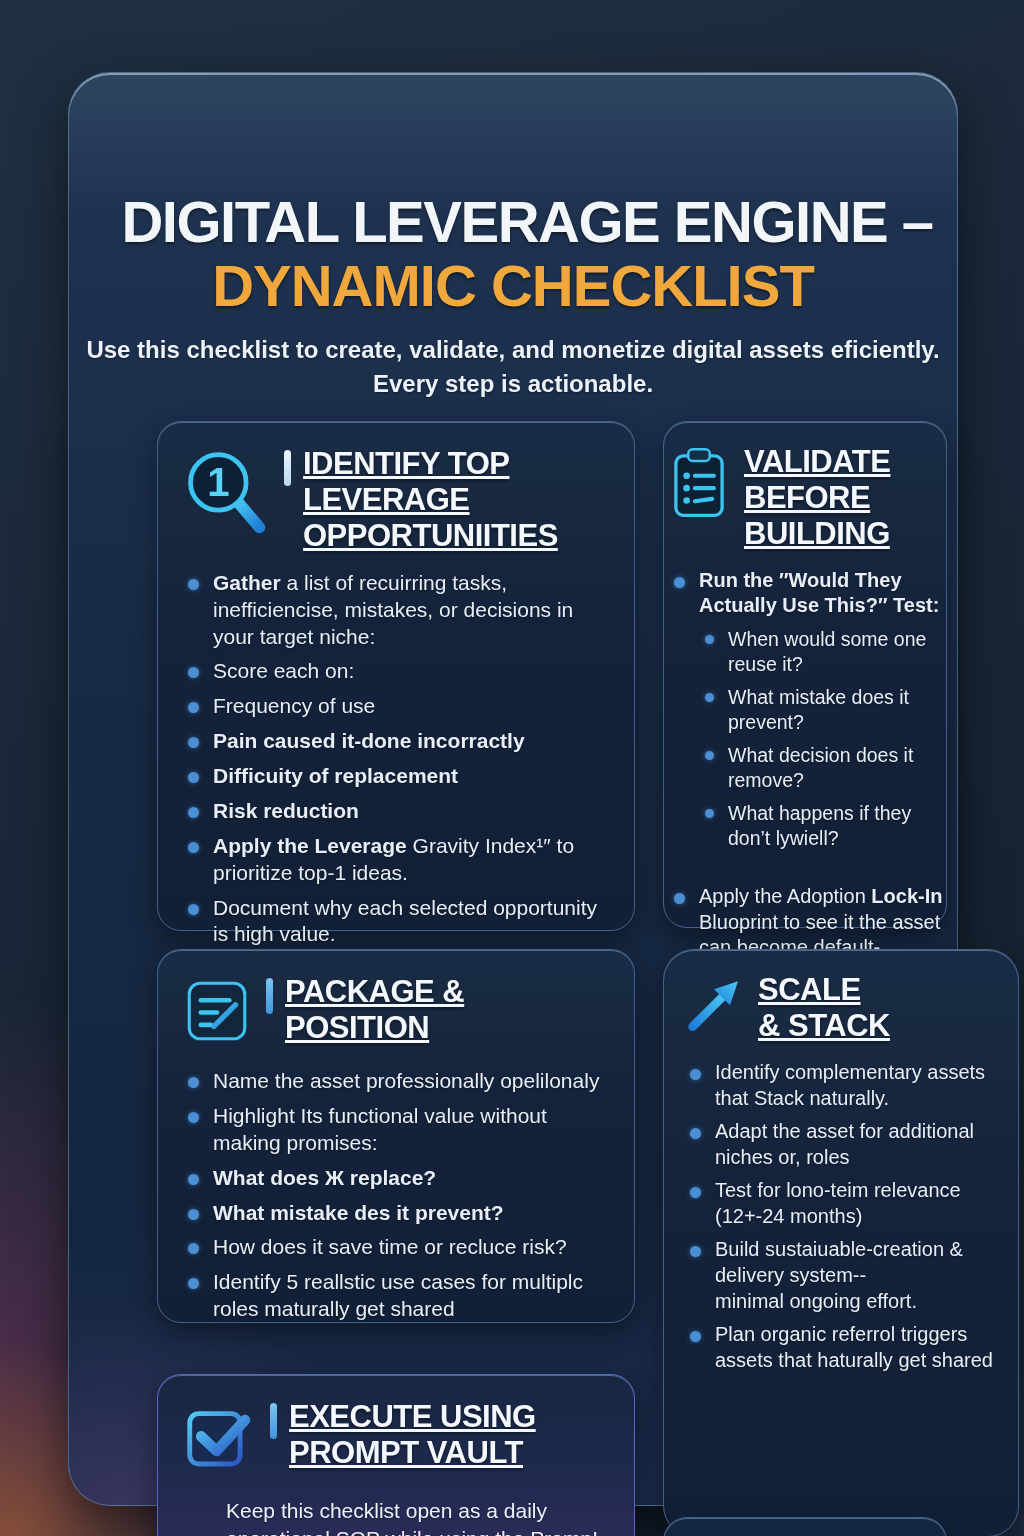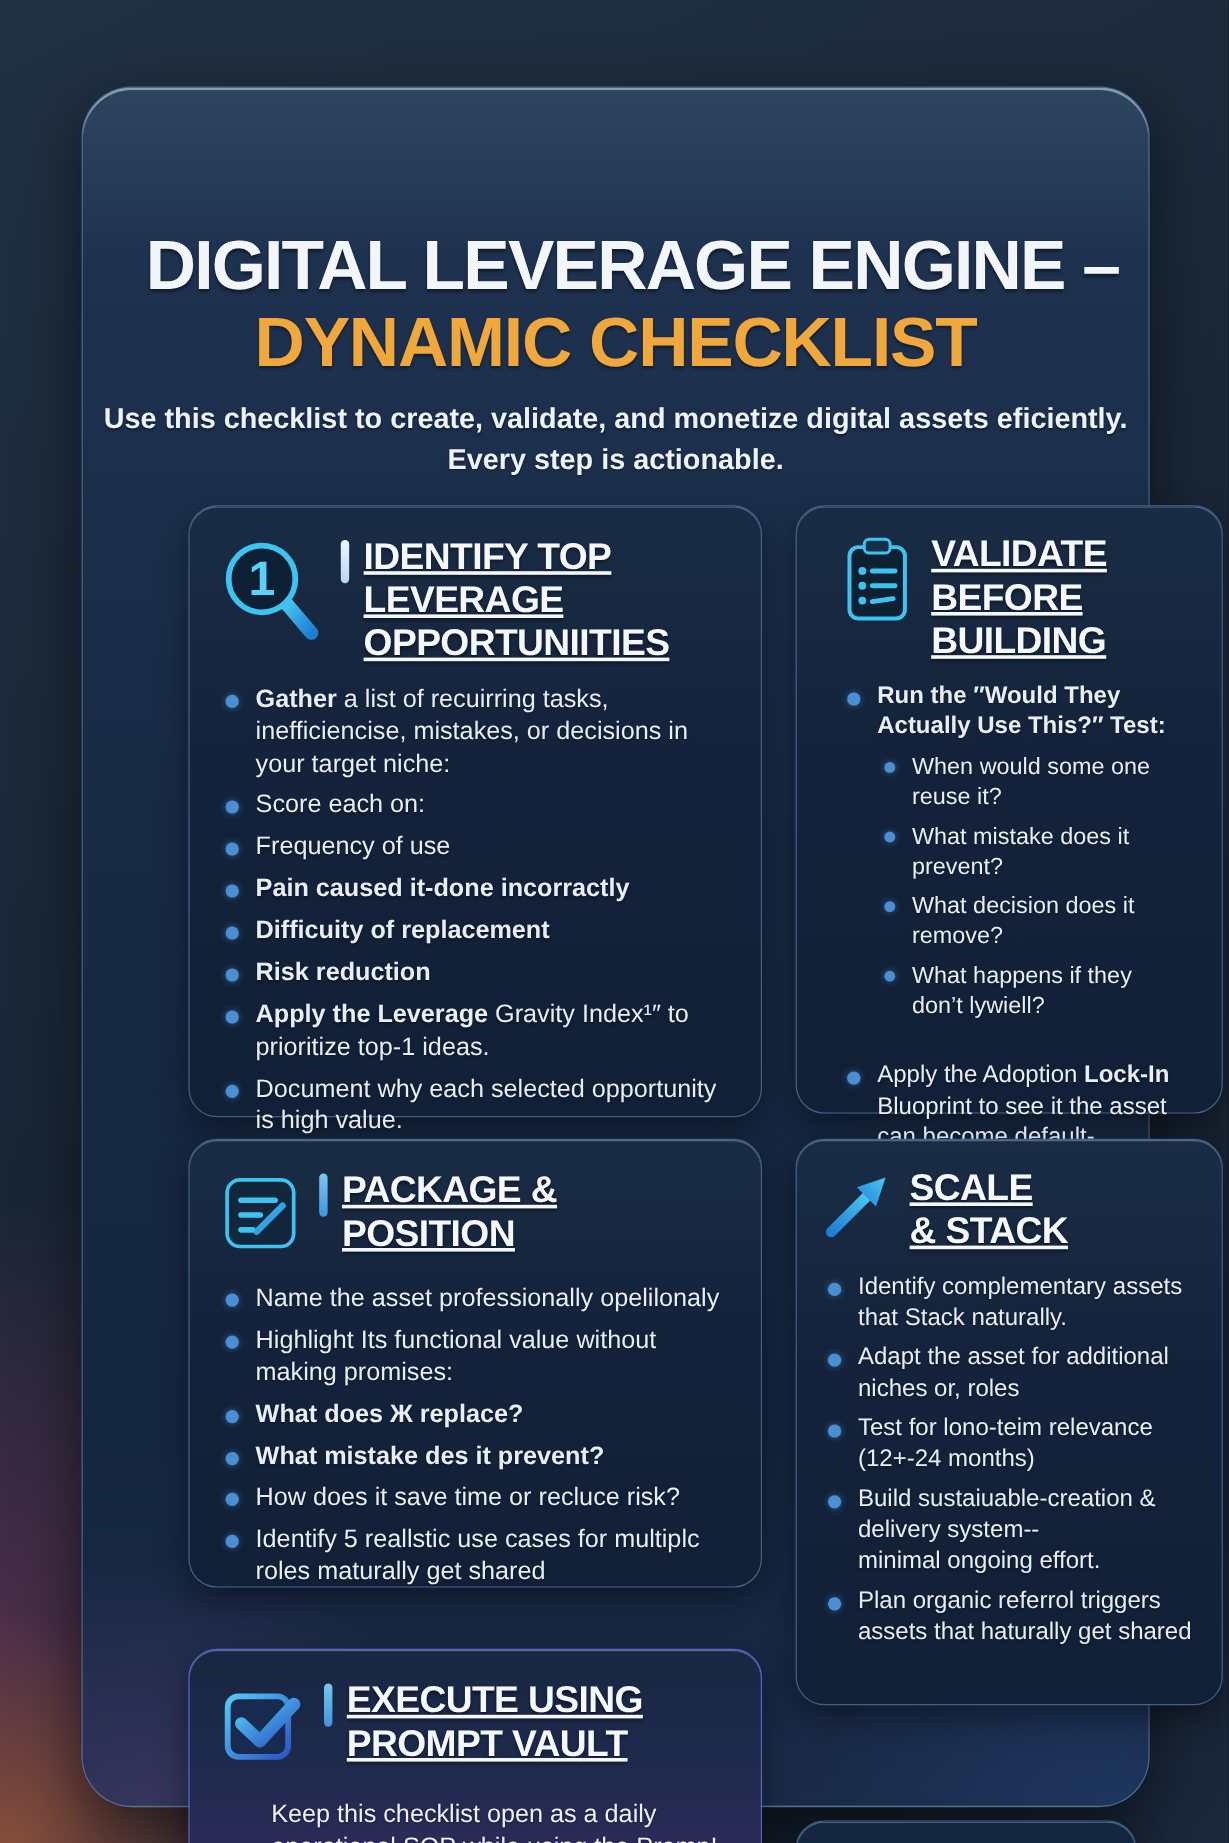--- a/index.html
+++ b/index.html
@@ -29,23 +29,23 @@
       text-shadow:0 2px 3px rgba(0,0,0,.45);}
   .sub{margin-top:14px;font-size:24px;font-weight:700;color:#edf2f8;line-height:1.42;
       text-shadow:0 1px 2px rgba(0,0,0,.4);}
   .card{
     position:absolute;border-radius:24px;border:1.5px solid #41618a;
     background:linear-gradient(180deg,#1a2c45 0%,#14233b 40%,#112037 100%);
     box-shadow: inset 0 1px 0 rgba(170,210,245,.38), 0 10px 26px rgba(0,0,0,.38);
     padding:24px 22px;box-sizing:border-box;color:#e9eef6;
   }
   #card-identify{left:88px;top:348px;width:478px;height:510px;}
-  #card-validate{left:594px;top:348px;width:356px;height:507px;padding:22px 34px;}
+  #card-validate{left:594px;top:348px;width:284px;height:507px;padding:22px 2px;}
   #card-package{left:88px;top:876px;width:478px;height:374px;}
-  #card-scale{left:594px;top:876px;width:356px;height:472px;padding:22px 18px;}
+  #card-scale{left:594px;top:876px;width:356px;height:588px;padding:22px 18px;border-radius:31px;}
   #card-execute{left:88px;top:1268px;width:478px;height:194px;
     background:linear-gradient(180deg,#172741 0%,#1f2a4e 55%,#322b5e 100%);
     border:1.5px solid #5b63cf;margin-top:33px;}
   #card-protip{left:594px;top:1444px;width:284px;height:90px;padding:14px 16px;
     background:linear-gradient(180deg,#152741 0%,#122138 100%);}
   .card-head{display:flex;align-items:flex-start;gap:12px;margin-bottom:16px;}
   .icon-box{flex:0 0 auto;}
   .bar{flex:0 0 auto;width:7px;height:36px;border-radius:4px;margin-top:4px;}
   .bar.white{background:linear-gradient(180deg,#eef6fd,#b9d8ef);}
   .bar.blue{background:linear-gradient(180deg,#7cc4ee,#3d96dd);}

